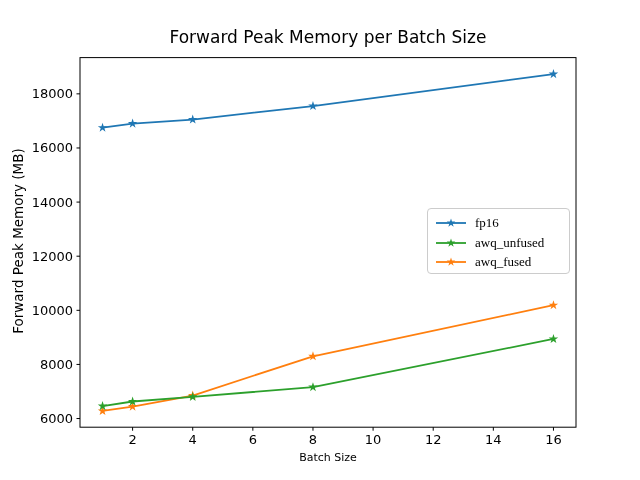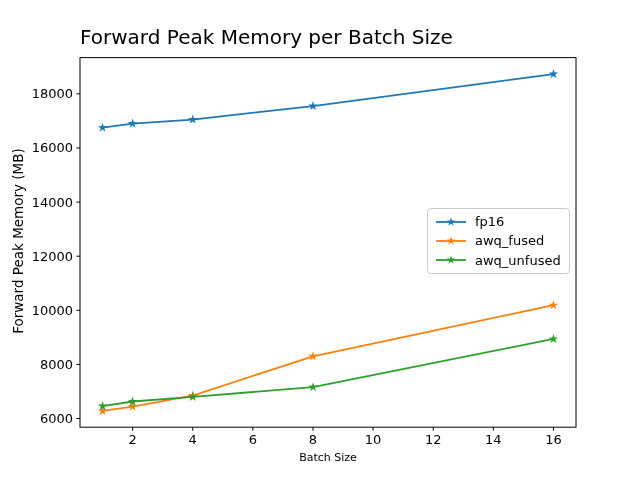--- a/index.html
+++ b/index.html
@@ -1,38 +1,38 @@
 <!DOCTYPE html>
 <html><head>
 <meta charset="utf-8">
 <style>
   html,body{margin:0;padding:0;background:#fff;}
   .figure{
     position:relative;width:640px;height:480px;background:#ffffff;
     font-family:"DejaVu Sans","Liberation Sans",sans-serif;color:#000;overflow:hidden;
   }
   .chart-title{
-    position:absolute;left:80px;top:27px;width:496px;
-    font-size:20px;line-height:20px;color:#000;
+    position:absolute;left:80px;top:27px;width:496px;text-align:center;
+    font-size:17px;line-height:20px;color:#000;
   }
   .x-axis-label{
     position:absolute;left:80px;top:451px;width:496px;text-align:center;
     font-size:11px;color:#000;
   }
   .y-axis-label{
     position:absolute;left:-222px;top:233px;width:480px;text-align:center;
     transform:rotate(-90deg);font-size:13.5px;color:#000;
   }
   .plot-svg{position:absolute;left:0;top:0;}
   .legend{
     position:absolute;left:427px;top:208px;width:143px;height:66px;
     background:rgba(255,255,255,0.85);border:1px solid #cccccc;border-radius:4px;
     box-sizing:border-box;padding:3px 6px;display:flex;flex-direction:column;justify-content:space-around;
   }
-  .legend-row{display:flex;align-items:center;height:20px;}
+  .legend-row{display:flex;align-items:flex-end;height:20px;font-family:Liberation Serif, serif;}
   .legend-sample{flex:0 0 34px;margin-right:7px;}
   .legend-label{font-size:13px;color:#000;white-space:nowrap;}
 </style>
 </head>
 <body>
 
 <div class="figure">
 
   <svg class="plot-svg" id="plot-svg" width="640" height="480">
       <rect x="80" y="57.6" width="496" height="369.59999999999997" fill="none" stroke="#000000" stroke-width="1"></rect>
@@ -95,27 +95,27 @@
   <div class="legend">
     <div class="legend-row">
       <svg class="legend-sample" width="34" height="16">
         <line x1="2" y1="8" x2="32" y2="8" stroke-width="1.8" stroke="#1f77b4"></line>
         <path d="M17.00,3.50L18.01,6.61L21.28,6.61L18.63,8.53L19.65,11.64L17.00,9.72L14.35,11.64L15.37,8.53L12.72,6.61L15.99,6.61Z" fill="#1f77b4"></path>
       </svg>
       <span class="legend-label">fp16</span>
     </div>
     <div class="legend-row">
       <svg class="legend-sample" width="34" height="16">
+        <line x1="2" y1="8" x2="32" y2="8" stroke-width="1.8" stroke="#2ca02c"></line>
+        <path d="M17.00,3.50L18.01,6.61L21.28,6.61L18.63,8.53L19.65,11.64L17.00,9.72L14.35,11.64L15.37,8.53L12.72,6.61L15.99,6.61Z" fill="#2ca02c"></path>
+      </svg>
+      <span class="legend-label">awq_unfused</span>
+    </div>
+    <div class="legend-row">
+      <svg class="legend-sample" width="34" height="16">
         <line x1="2" y1="8" x2="32" y2="8" stroke-width="1.8" stroke="#ff7f0e"></line>
         <path d="M17.00,3.50L18.01,6.61L21.28,6.61L18.63,8.53L19.65,11.64L17.00,9.72L14.35,11.64L15.37,8.53L12.72,6.61L15.99,6.61Z" fill="#ff7f0e"></path>
       </svg>
       <span class="legend-label">awq_fused</span>
-    </div>
-    <div class="legend-row">
-      <svg class="legend-sample" width="34" height="16">
-        <line x1="2" y1="8" x2="32" y2="8" stroke-width="1.8" stroke="#2ca02c"></line>
-        <path d="M17.00,3.50L18.01,6.61L21.28,6.61L18.63,8.53L19.65,11.64L17.00,9.72L14.35,11.64L15.37,8.53L12.72,6.61L15.99,6.61Z" fill="#2ca02c"></path>
-      </svg>
-      <span class="legend-label">awq_unfused</span>
     </div>
   </div>
 
 </div>
 
 </body></html>

